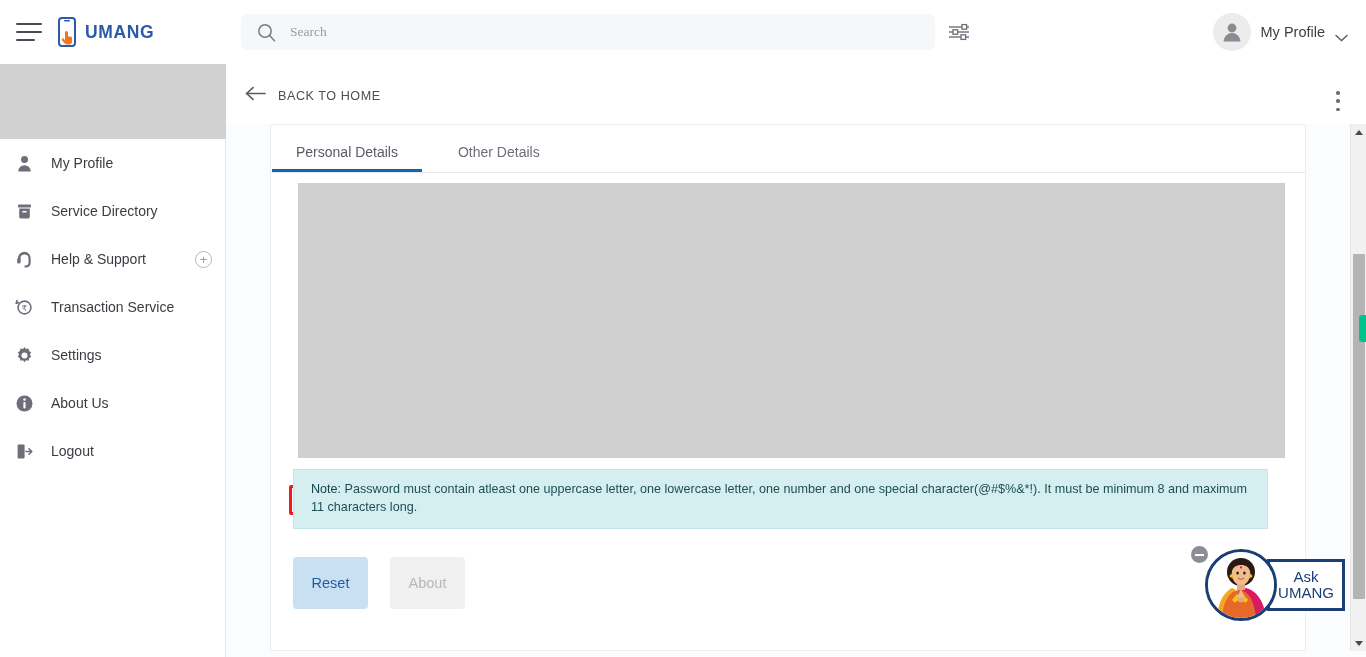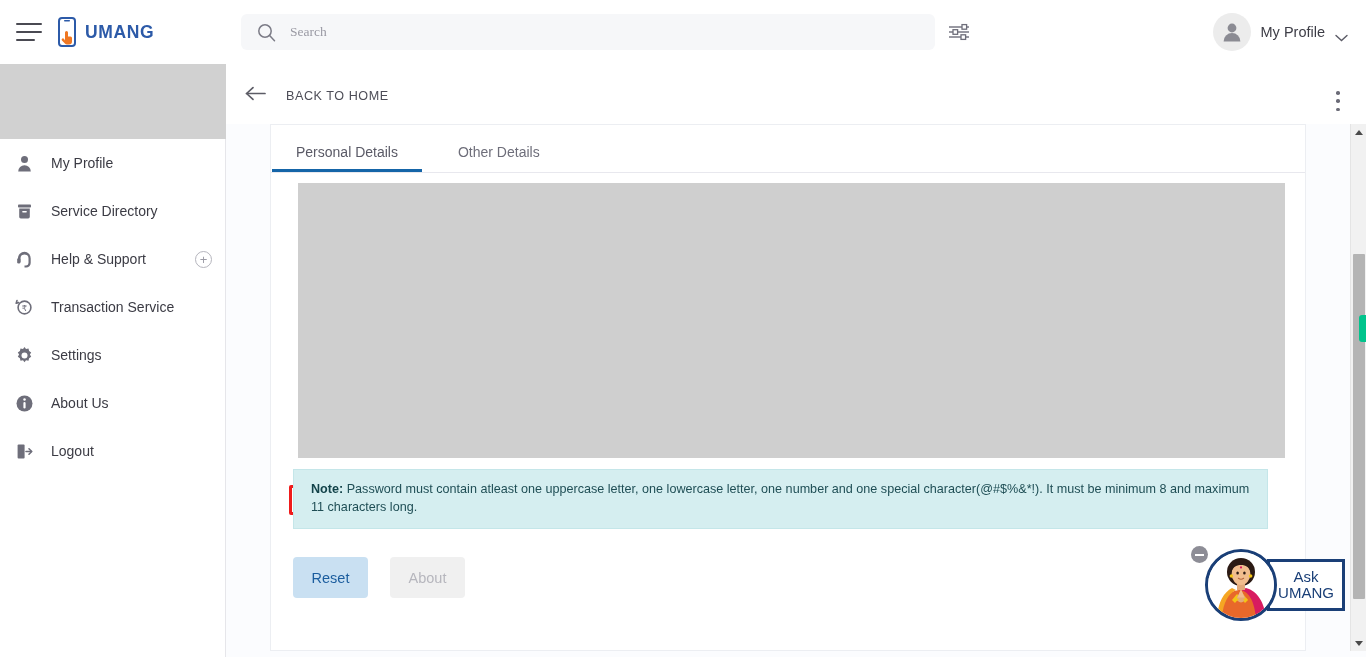--- a/index.html
+++ b/index.html
@@ -104,21 +104,21 @@
     position: absolute; left: 226px; top: 64px;
     width: 1140px; height: 593px;
     background: #fbfcfe;
   }
   .content-head {
     position: absolute; left: 0; top: 0; width: 1140px; height: 60px;
     background: #ffffff;
   }
   .back-link {
     position: absolute; left: 19px; top: 22px;
-    display: flex; align-items: center; gap: 20px; cursor: pointer;
+    display: flex; align-items: center; gap: 12px; cursor: pointer;
   }
   .back-text {
     font-size: 12.6px; color: #4d4d57; letter-spacing: 0.55px;
   }
   .kebab {
     position: absolute; right: 17px; top: 24px;
     width: 22px; height: 26px; display: flex; flex-direction: column;
     align-items: center; justify-content: space-between; cursor: pointer;
     padding: 3px 0;
   }
@@ -166,28 +166,28 @@
     background: #cfcfcf;
   }
 
   .note {
     position: absolute; left: 22px; top: 296px;
     width: 975px; min-height: 52px;
     background: #d5eef0; border: 1px solid #c4e6e9;
     padding: 11px 16px 11px 17px;
     font-size: 12.6px; line-height: 1.42; color: #1f4e55;
   }
-  .note b { font-weight: bold; color: #13434a; }
+  .note b { font-weight: normal; color: #13434a; }
 
   .btn-row { position: absolute; left: 22px; top: 384px; display: flex; gap: 22px; }
   .btn {
     border: none; outline: none; cursor: pointer;
     font-family: "Liberation Sans", sans-serif;
     font-size: 14.5px; border-radius: 4px;
-    height: 41px; min-width: 75px; padding: 0 18px;
+    height: 52px; min-width: 75px; padding: 0 18px;
   }
   .btn-reset { background: #c9e0f2; color: #1b5d9e; font-weight: 500; }
   .btn-next  { background: #f0f0f0; color: #b6b6bd; width: 68px; padding: 0; }
 
   
   .vscroll {
     position: absolute; right: 0; top: 60px;
     width: 16px; height: 527px;
     background: #f1f1f1;
     border-left: 1px solid #e4e4e4;

